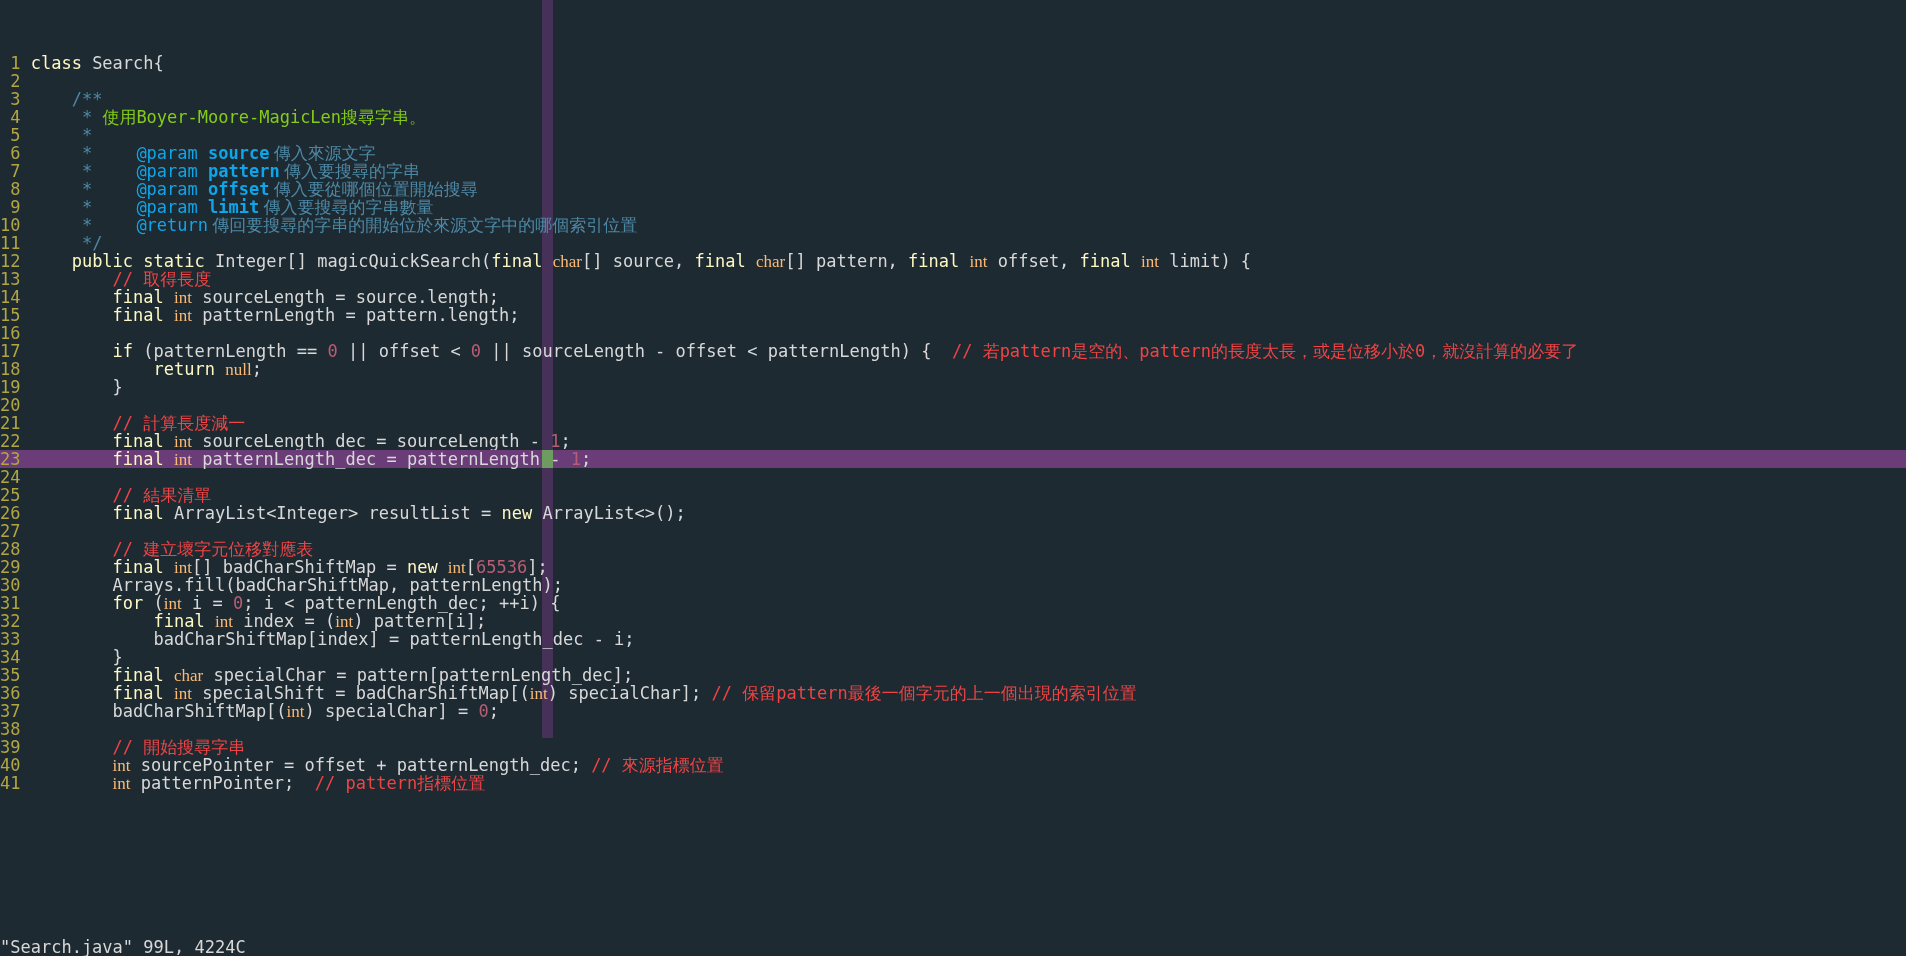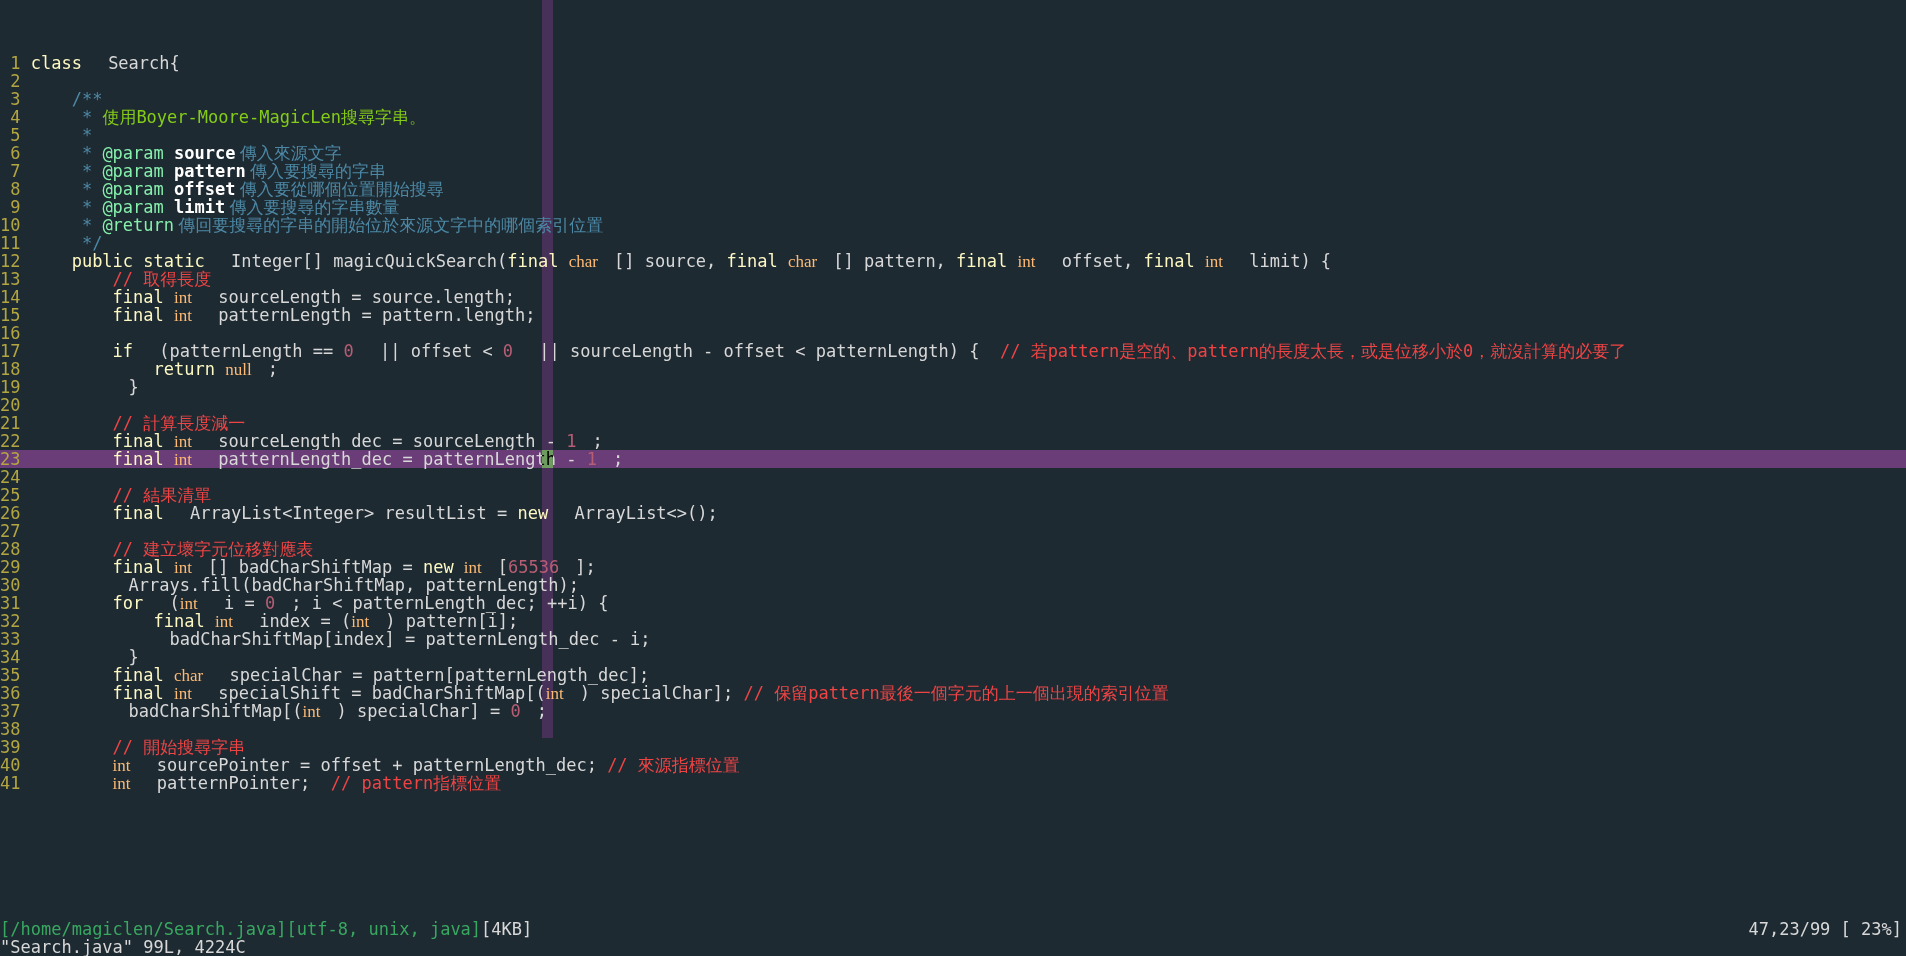--- a/index.html
+++ b/index.html
@@ -47,27 +47,27 @@
     z-index: 0;
     pointer-events: none;
   }
   .code {
     position: relative;
     z-index: 1;
   }
   
   .kw  { color: #fef9c3; }             
   .type{ color: #fdba74; font-family: Liberation Serif, serif; }             
-  .id  { color: #d8d8d8; margin-left: 16px; }
+  .id  { color: #d8d8d8; }
   .str { color: #84cc16; }             
   .num { color: #b75d74; }
   .comment { color: #ef4444; }         
   .jdoc    { color: #4c88a5; }         
-  .jtag    { color: #86efac; }         
-  .jname   { color: #ffffff; font-weight: bold; } 
+  .jtag    { color: #0ea5e9; margin-left: 34px; }         
+  .jname   { color: #0ea5e9; font-weight: bold; } 
   .tag-text{ color: #4c88a5; font-family: Liberation Serif, serif; }
   .status {
     position: absolute;
     left: 0; right: 0;
     bottom: 18px;
     height: 18px;
     background: #1e2a32;
     color: #d8d8d8;
     white-space: pre;
   }
@@ -97,16 +97,15 @@
     pointer-events: none;
   }
 </style>
 </head>
 <body>
 
 <div class="editor">
   <div class="colorcolumn"></div>
   <div id="code-lines" class="code"><div class="line"><span class="gutter">1</span><span><span class="kw">class </span><span class="id">Search{</span></span></div><div class="line"><span class="gutter">2</span><span></span></div><div class="line"><span class="gutter">3</span><span>    <span class="jdoc">/**</span></span></div><div class="line"><span class="gutter">4</span><span>     <span class="jdoc">* </span><span class="str">使用Boyer-Moore-MagicLen搜尋字串。</span></span></div><div class="line"><span class="gutter">5</span><span>     <span class="jdoc">*</span></span></div><div class="line"><span class="gutter">6</span><span>     <span class="jdoc">* </span><span class="jtag">@param </span><span class="jname">source</span><span class="tag-text"> 傳入來源文字</span></span></div><div class="line"><span class="gutter">7</span><span>     <span class="jdoc">* </span><span class="jtag">@param </span><span class="jname">pattern</span><span class="tag-text"> 傳入要搜尋的字串</span></span></div><div class="line"><span class="gutter">8</span><span>     <span class="jdoc">* </span><span class="jtag">@param </span><span class="jname">offset</span><span class="tag-text"> 傳入要從哪個位置開始搜尋</span></span></div><div class="line"><span class="gutter">9</span><span>     <span class="jdoc">* </span><span class="jtag">@param </span><span class="jname">limit</span><span class="tag-text"> 傳入要搜尋的字串數量</span></span></div><div class="line"><span class="gutter">10</span><span>     <span class="jdoc">* </span><span class="jtag">@return</span><span class="tag-text"> 傳回要搜尋的字串的開始位於來源文字中的哪個索引位置</span></span></div><div class="line"><span class="gutter">11</span><span>     <span class="jdoc">*/</span></span></div><div class="line"><span class="gutter">12</span><span>    <span class="kw">public static </span><span class="id">Integer[] magicQuickSearch(</span><span class="kw">final </span><span class="type">char</span><span class="id">[] source, </span><span class="kw">final </span><span class="type">char</span><span class="id">[] pattern, </span><span class="kw">final </span><span class="type">int</span><span class="id"> offset, </span><span class="kw">final </span><span class="type">int</span><span class="id"> limit) {</span></span></div><div class="line"><span class="gutter">13</span><span>        <span class="comment">// 取得長度</span></span></div><div class="line"><span class="gutter">14</span><span>        <span class="kw">final </span><span class="type">int</span><span class="id"> sourceLength = source.length;</span></span></div><div class="line"><span class="gutter">15</span><span>        <span class="kw">final </span><span class="type">int</span><span class="id"> patternLength = pattern.length;</span></span></div><div class="line"><span class="gutter">16</span><span></span></div><div class="line"><span class="gutter">17</span><span>        <span class="kw">if</span><span class="id"> (patternLength == </span><span class="num">0</span><span class="id"> || offset &lt; </span><span class="num">0</span><span class="id"> || sourceLength - offset &lt; patternLength) {  </span><span class="comment">// 若pattern是空的、pattern的長度太長，或是位移小於0，就沒計算的必要了</span></span></div><div class="line"><span class="gutter">18</span><span>            <span class="kw">return </span><span class="type">null</span><span class="id">;</span></span></div><div class="line"><span class="gutter">19</span><span>        <span class="id">}</span></span></div><div class="line"><span class="gutter">20</span><span></span></div><div class="line"><span class="gutter">21</span><span>        <span class="comment">// 計算長度減一</span></span></div><div class="line"><span class="gutter">22</span><span>        <span class="kw">final </span><span class="type">int</span><span class="id"> sourceLength_dec = sourceLength - </span><span class="num">1</span><span class="id">;</span></span></div><div class="line cursor-line"><span class="gutter">23</span><span>        <span class="kw">final </span><span class="type">int</span><span class="id"> patternLength_dec = patternLength - </span><span class="num">1</span><span class="id">;</span></span><span class="cursor-block" style="left: calc(53ch); top: 0px;"></span></div><div class="line"><span class="gutter">24</span><span></span></div><div class="line"><span class="gutter">25</span><span>        <span class="comment">// 結果清單</span></span></div><div class="line"><span class="gutter">26</span><span>        <span class="kw">final </span><span class="id">ArrayList&lt;Integer&gt; resultList = </span><span class="kw">new </span><span class="id">ArrayList&lt;&gt;();</span></span></div><div class="line"><span class="gutter">27</span><span></span></div><div class="line"><span class="gutter">28</span><span>        <span class="comment">// 建立壞字元位移對應表</span></span></div><div class="line"><span class="gutter">29</span><span>        <span class="kw">final </span><span class="type">int</span><span class="id">[] badCharShiftMap = </span><span class="kw">new </span><span class="type">int</span><span class="id">[</span><span class="num">65536</span><span class="id">];</span></span></div><div class="line"><span class="gutter">30</span><span>        <span class="id">Arrays.fill(badCharShiftMap, patternLength);</span></span></div><div class="line"><span class="gutter">31</span><span>        <span class="kw">for</span><span class="id"> (</span><span class="type">int</span><span class="id"> i = </span><span class="num">0</span><span class="id">; i &lt; patternLength_dec; ++i) {</span></span></div><div class="line"><span class="gutter">32</span><span>            <span class="kw">final </span><span class="type">int</span><span class="id"> index = (</span><span class="type">int</span><span class="id">) pattern[i];</span></span></div><div class="line"><span class="gutter">33</span><span>            <span class="id">badCharShiftMap[index] = patternLength_dec - i;</span></span></div><div class="line"><span class="gutter">34</span><span>        <span class="id">}</span></span></div><div class="line"><span class="gutter">35</span><span>        <span class="kw">final </span><span class="type">char</span><span class="id"> specialChar = pattern[patternLength_dec];</span></span></div><div class="line"><span class="gutter">36</span><span>        <span class="kw">final </span><span class="type">int</span><span class="id"> specialShift = badCharShiftMap[(</span><span class="type">int</span><span class="id">) specialChar]; </span><span class="comment">// 保留pattern最後一個字元的上一個出現的索引位置</span></span></div><div class="line"><span class="gutter">37</span><span>        <span class="id">badCharShiftMap[(</span><span class="type">int</span><span class="id">) specialChar] = </span><span class="num">0</span><span class="id">;</span></span></div><div class="line"><span class="gutter">38</span><span></span></div><div class="line"><span class="gutter">39</span><span>        <span class="comment">// 開始搜尋字串</span></span></div><div class="line"><span class="gutter">40</span><span>        <span class="type">int</span><span class="id"> sourcePointer = offset + patternLength_dec; </span><span class="comment">// 來源指標位置</span></span></div><div class="line"><span class="gutter">41</span><span>        <span class="type">int</span><span class="id"> patternPointer;  </span><span class="comment">// pattern指標位置</span></span></div></div>
 
-  <div class="status"><span class="status-path">[<span>/home/magiclen/Search.java</span>]</span><span class="status-enc">[<span>utf-8, unix, java</span>]</span><span class="status-sz">[<span>4KB</span>]</span><span class="status-pos">47,23/99 [ 23%]</span></div>
 
   <div class="cmdline"><span>"Search.java" 99L, 4224C</span></div>
 </div>
 
 </body></html>

